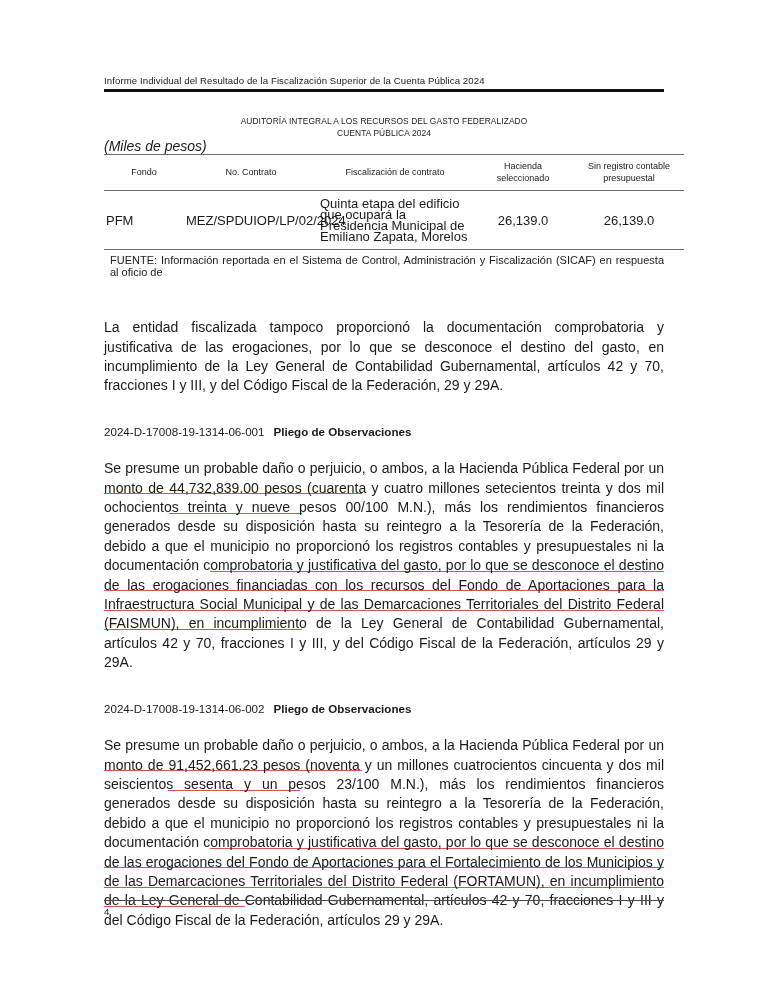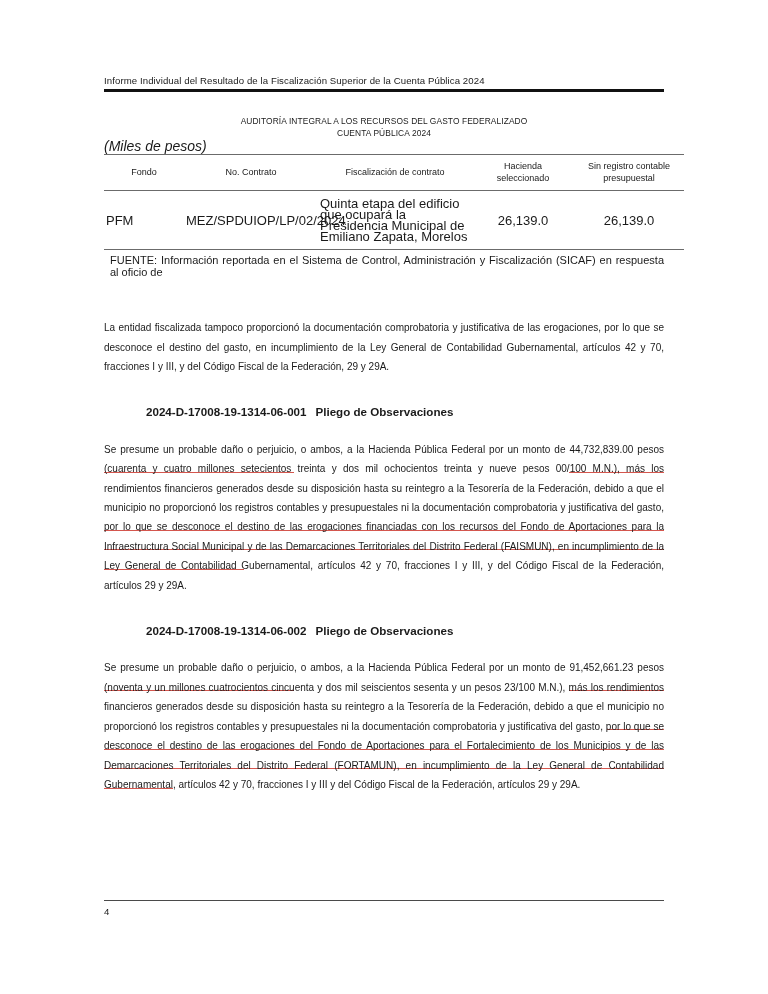--- a/index.html
+++ b/index.html
@@ -114,35 +114,35 @@
   .fuente .cont {
     display: block;
     padding-left: 42px;
   }
 
   
   .body-block {
     margin-top: 40px;
   }
   p.para {
-    font-size: 10px;
+    font-size: 14px;
     line-height: 19.4px;
     text-align: justify;
     margin: 0 0 0 0;
     color: #1a1a1a;
     hyphens: none;
   }
 
   .obs-heading {
     font-size: 11.6px;
     line-height: 19.4px;
     margin: 26px 0 18px 0;
     color: #1a1a1a;
   }
-  .obs-heading .obs-id { font-weight: bold; margin-left: 42px; }
+  .obs-heading .obs-id { font-weight: normal; }
   .obs-heading .obs-label { font-weight: bold; padding-left: 9px; }
 
   
   .ul {
     border-bottom: 1.6px solid #d4564e;
     padding-bottom: 17px;
     box-decoration-break: clone;
     -webkit-box-decoration-break: clone;
   }
 

